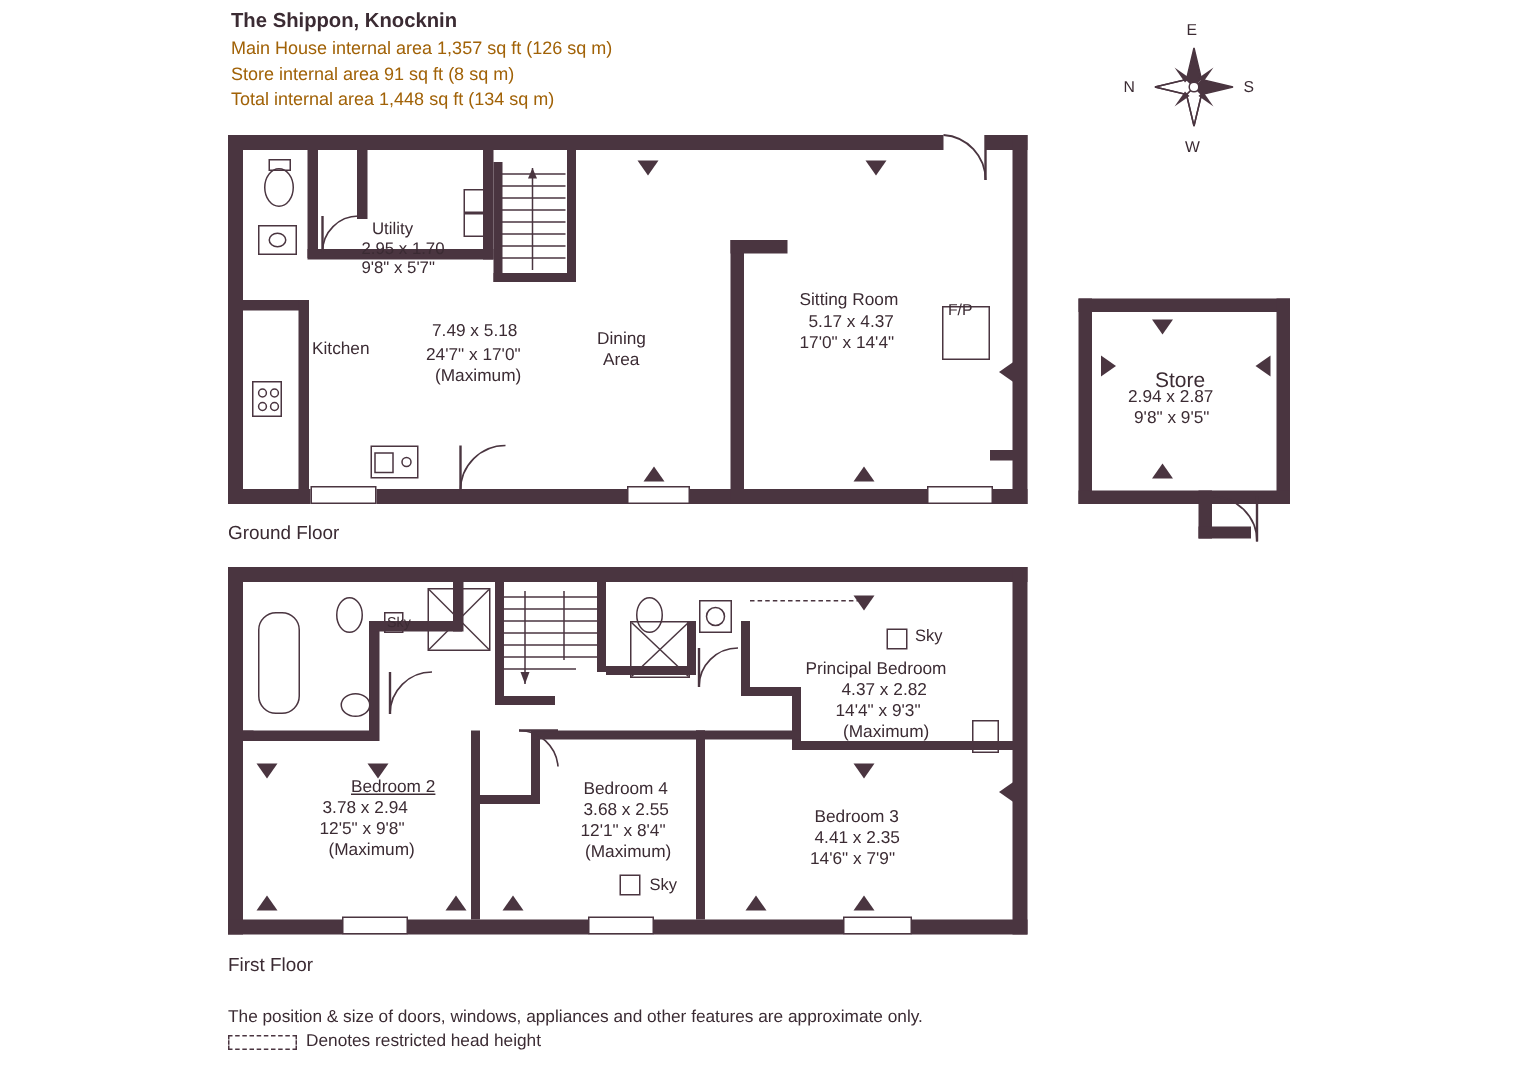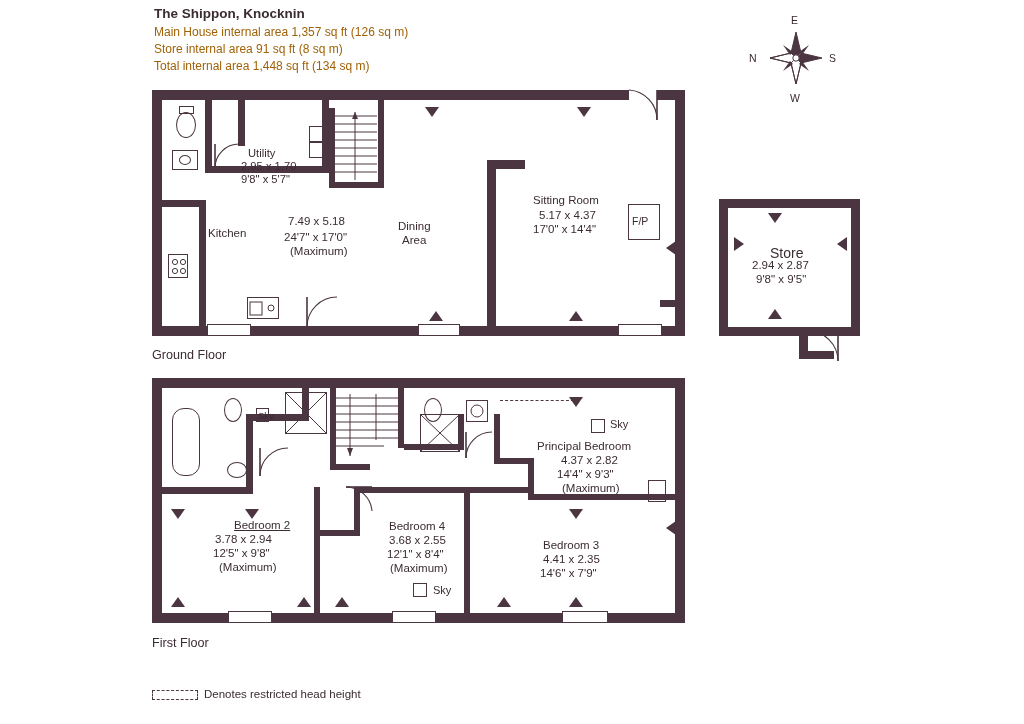--- a/index.html
+++ b/index.html
@@ -163,21 +163,21 @@
       <circle cx="7" cy="17" r="2.6" fill="none" stroke="#4a3540" stroke-width="1"></circle>
       <circle cx="15" cy="17" r="2.6" fill="none" stroke="#4a3540" stroke-width="1"></circle>
     </svg>
     <div class="fixture" style="left:247px; top:297px; width:32px; height:22px;"></div>
     <svg class="arrow-svg" style="left:247px; top:297px;" width="34" height="24">
       <rect x="3" y="5" width="12" height="13" fill="none" stroke="#4a3540" stroke-width="1"></rect>
       <circle cx="24" cy="11" r="3" fill="none" stroke="#4a3540" stroke-width="1"></circle>
     </svg>
 
     <div class="fixture" style="left:628px; top:204px; width:32px; height:36px;"></div>
-    <div class="txt small-label" style="left:632px; top:215px; font-size:10.5px;">F/P</div>
+    <div class="txt small-label" style="left:632px; top:201px; font-size:10.5px;">F/P</div>
 
     <div class="wall" style="left:660px; top:300px; width:16px; height:7px;"></div>
 
     <svg class="arrow-svg" style="left:213px; top:142px;" width="30" height="30">
       <path d="M2,26 A24,24 0 0 1 26,2" fill="none" stroke="#4a3540" stroke-width="1.1"></path>
       <line x1="2" y1="26" x2="2" y2="2" stroke="#4a3540" stroke-width="1.6"></line>
     </svg>
 
     <svg class="arrow-svg" style="left:305px; top:295px;" width="36" height="34">
       <path d="M2,32 A30,30 0 0 1 32,2" fill="none" stroke="#4a3540" stroke-width="1.1"></path>
@@ -395,16 +395,17 @@
     <div class="txt room-label" style="left:387px; top:548px; font-size:11.5px;">12'1" x 8'4"</div>
     <div class="txt room-label" style="left:390px; top:562px; font-size:11.5px;">(Maximum)</div>
 
     <div class="txt room-label" style="left:543px; top:539px; font-size:11.5px;">Bedroom 3</div>
     <div class="txt room-label" style="left:543px; top:553px; font-size:11.5px;">4.41 x 2.35</div>
     <div class="txt room-label" style="left:540px; top:567px; font-size:11.5px;">14'6" x 7'9"</div>
   </div>
 
   <div class="txt floor-label" style="left:152px; top:636px;">First Floor</div>
 
+  <div class="txt footer-line" style="left:152px; top:672px;">The position &amp; size of doors, windows, appliances and other features are approximate only.</div>
   <div class="dash-box" style="left:152px; top:690px; width:46px; height:10px;"></div>
   <div class="txt footer-line" style="left:204px; top:688px;text-align:center;">Denotes restricted head height</div>
 
 </div>
 
 </body></html>

